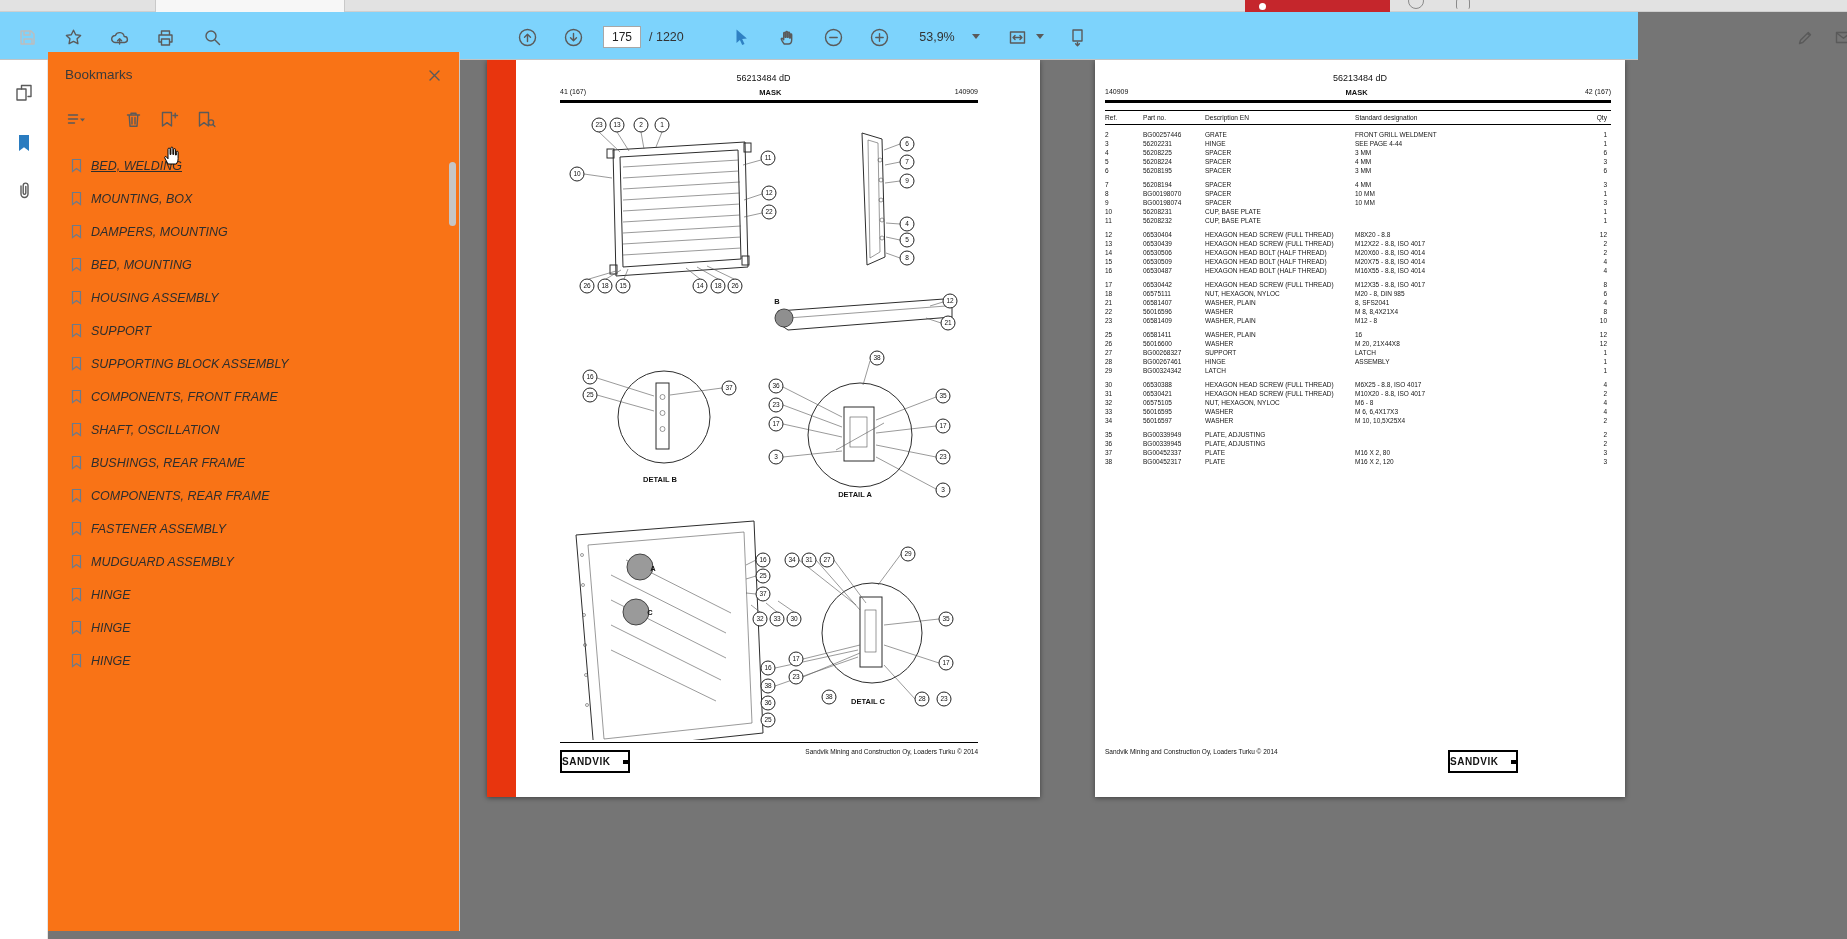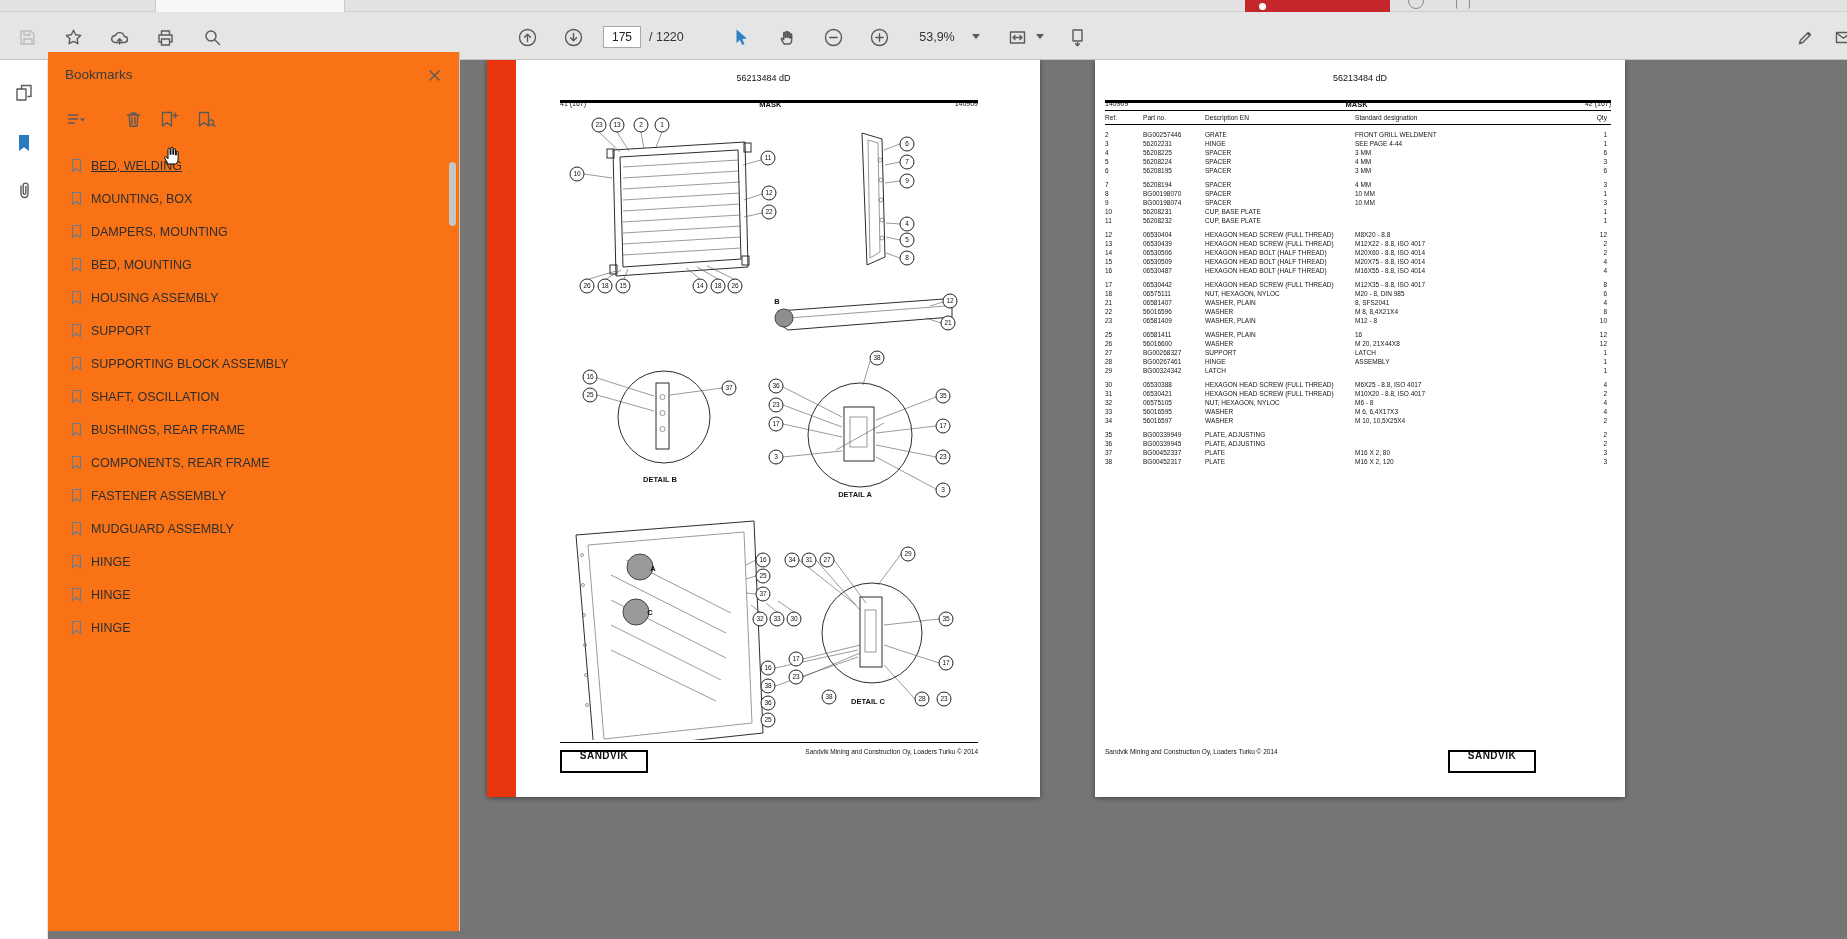--- a/index.html
+++ b/index.html
@@ -9,21 +9,21 @@
 
   
   .tabbar{position:absolute;left:0;top:0;width:1847px;height:12px;background:#e2e2e2;border-bottom:1px solid #cfcfcf;}
   .tab{position:absolute;left:155px;top:0;width:190px;height:12px;background:#f7f7f7;border-left:1px solid #c9c9c9;border-right:1px solid #c9c9c9;}
   .red-btn{position:absolute;left:1245px;top:0;width:145px;height:12px;background:#c5262c;}
   .red-btn .dot{position:absolute;left:14px;top:3px;width:7px;height:7px;border-radius:50%;background:#fff;}
   .mini-circ{position:absolute;top:-7px;width:16px;height:16px;border-radius:50%;border:1.5px solid #8a8a8a;}
   .mini-bell{position:absolute;top:-5px;width:14px;height:14px;border:1.5px solid #8a8a8a;border-radius:7px 7px 2px 2px;border-bottom:none;}
 
   
-  .toolbar{position:absolute;left:0;top:12px;width:1847px;height:48px;background:#e5e5e5;border-bottom:1px solid #c3c3c3;}
+  .toolbar{position:absolute;left:0;top:12px;width:1638px;height:48px;background:#7dd3fc;border-bottom:1px solid #c3c3c3;}
   .tb-btn{position:absolute;top:10px;width:30px;height:30px;display:flex;align-items:center;justify-content:center;border-radius:3px;}
   .tb-btn svg{width:21px;height:21px;display:block;}
   .icon-stroke{fill:none;stroke:#5a5a5a;stroke-width:1.4;stroke-linecap:round;stroke-linejoin:round;}
   .icon-stroke.dis{stroke:#bdbdbd;}
   .page-num-input{position:absolute;left:603px;top:14px;width:38px;height:22px;border:1px solid #a7a7a7;background:#fff;text-align:center;font-size:12px;color:#222;font-family:"Liberation Sans",sans-serif;}
   .tb-text{position:absolute;top:18px;font-size:12.5px;color:#333;white-space:nowrap;}
   .caret{position:absolute;width:0;height:0;border-left:4px solid transparent;border-right:4px solid transparent;border-top:5px solid #5a5a5a;}
 
   
   .rail{position:absolute;left:0;top:60px;width:48px;height:879px;background:#ffffff;border-right:1px solid #e6e6e6;}
@@ -31,44 +31,44 @@
   .rail-btn svg{width:22px;height:22px;}
 
   
   .panel{position:absolute;left:48px;top:52px;width:412px;height:879px;background:#f97316;border-right:1px solid #c9c9c9;}
   .panel-title{position:absolute;left:17px;top:15px;font-size:13.5px;color:#3a3a3a;}
   .panel-close{position:absolute;right:14px;top:12px;width:22px;height:22px;display:flex;align-items:center;justify-content:center;}
   .panel-close svg{width:13px;height:13px;}
   .tool-btn{position:absolute;top:52px;width:30px;height:30px;display:flex;align-items:center;justify-content:center;}
   .tool-btn svg{width:21px;height:21px;}
   .list{position:absolute;left:10px;right:16px;top:97px;}
-  .bm-item{display:flex;align-items:center;height:33px;padding-left:12px;cursor:default;}
+  .bm-item{display:flex;align-items:center;height:33px;padding-left:12px;cursor:default;font-style:italic;}
   .bm-item.sel{background:#a9cde9;outline:1px solid #8cb9dc;}
   .bm-item.hov .bm-label{text-decoration:underline;}
   .bm-ic{width:13px;height:15px;margin-right:8px;flex:none;}
   .bm-label{font-size:12.5px;color:#2e2e2e;white-space:nowrap;}
   .scroll-thumb{position:absolute;right:3px;top:110px;width:7px;height:64px;background:#c6c6c6;border-radius:4px;}
 
   
   .collapse{position:absolute;left:469px;top:405px;width:18px;height:50px;background:#dedede;border:1px solid #9b9b9b;border-left:none;border-radius:0 6px 6px 0;display:flex;align-items:center;justify-content:center;}
   .collapse .tri{width:0;height:0;border-top:5px solid transparent;border-bottom:5px solid transparent;border-right:7px solid #3c3c3c;}
 
   
   .docarea{position:absolute;left:460px;top:60px;width:1387px;height:879px;background:#757575;overflow:hidden;}
   .page{position:absolute;top:0;background:#fff;box-shadow:0 1px 5px rgba(0,0,0,.45);color:#111;}
   .page-left{left:27px;width:553px;height:737px;}
   .page-right{left:635px;width:530px;height:737px;}
   .red-stripe{position:absolute;left:0;top:0;width:29px;height:737px;background:#e8350e;}
   .pg-title{position:absolute;top:13px;left:0;right:0;text-align:center;font-size:9px;color:#111;}
-  .pg-head{position:absolute;top:40px;display:flex;justify-content:space-between;font-size:7px;color:#111;}
+  .pg-head{position:absolute;top:28px;display:flex;justify-content:space-between;font-size:7px;color:#111;}
   .pg-head .mid{font-weight:bold;font-size:7.5px;}
   .rule-thick{position:absolute;top:40px;height:2.5px;background:#000;}
   .rule-thin{position:absolute;height:1px;background:#000;}
   .pg-footer{position:absolute;top:688px;font-size:6.5px;color:#111;white-space:nowrap;}
-  .sandvik{position:absolute;top:690px;width:88px;height:23px;border:2px solid #000;display:flex;flex-direction:column;align-items:center;justify-content:center;background:#fff;gap:12px;}
+  .sandvik{position:absolute;top:690px;width:70px;height:23px;border:2px solid #000;display:flex;align-items:center;justify-content:center;background:#fff;gap:12px;}
   .sandvik .brand{font-size:10px;font-weight:bold;letter-spacing:.5px;line-height:11px;}
   .sandvik .bar{width:58px;height:4px;background:#000;}
 
   
   #diagram-svg{position:absolute;left:29px;top:45px;width:524px;height:635px;}
   #diagram-svg text{font-family:"Liberation Sans",sans-serif;}
   .dln{fill:none;stroke:#2d2d2d;stroke-width:1;}
   .dthin{fill:none;stroke:#555;stroke-width:.6;}
 
   
@@ -280,20 +280,26 @@
           <svg class="bm-ic" viewBox="0 0 13 15">
             <path d="M2.5 1.5h8v12l-4-3-4 3z" fill="none" stroke="#6b7a8c" stroke-width="1.2"></path>
           </svg>
           <span class="bm-label">SUPPORT</span>
         </div>
         <div class="bm-item">
           <svg class="bm-ic" viewBox="0 0 13 15">
             <path d="M2.5 1.5h8v12l-4-3-4 3z" fill="none" stroke="#6b7a8c" stroke-width="1.2"></path>
           </svg>
           <span class="bm-label">SUPPORTING BLOCK ASSEMBLY</span>
+        </div>
+        <div class="bm-item">
+          <svg class="bm-ic" viewBox="0 0 13 15">
+            <path d="M2.5 1.5h8v12l-4-3-4 3z" fill="none" stroke="#6b7a8c" stroke-width="1.2"></path>
+          </svg>
+          <span class="bm-label">COMPONENTS, FRONT FRAME</span>
         </div>
         <div class="bm-item">
           <svg class="bm-ic" viewBox="0 0 13 15">
             <path d="M2.5 1.5h8v12l-4-3-4 3z" fill="none" stroke="#6b7a8c" stroke-width="1.2"></path>
           </svg>
           <span class="bm-label">SHAFT, OSCILLATION</span>
         </div>
         <div class="bm-item">
           <svg class="bm-ic" viewBox="0 0 13 15">
             <path d="M2.5 1.5h8v12l-4-3-4 3z" fill="none" stroke="#6b7a8c" stroke-width="1.2"></path>

